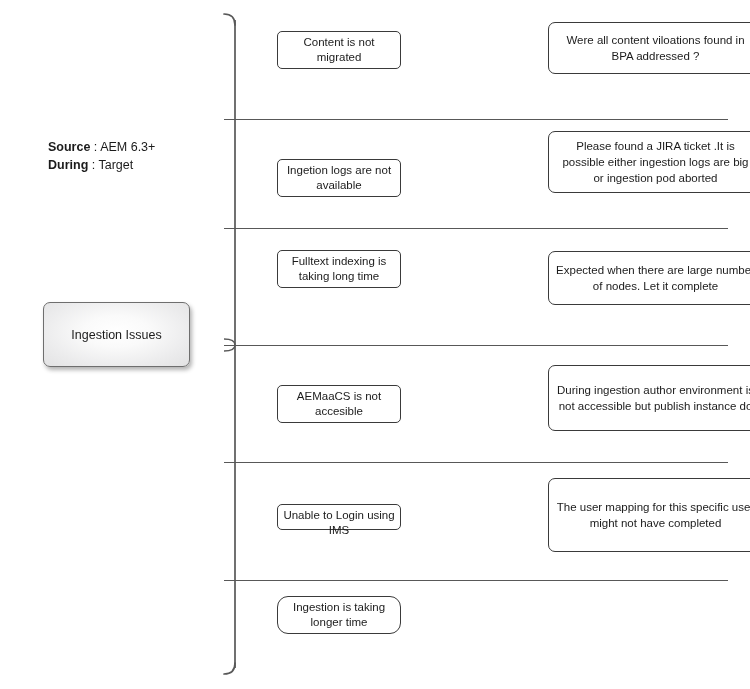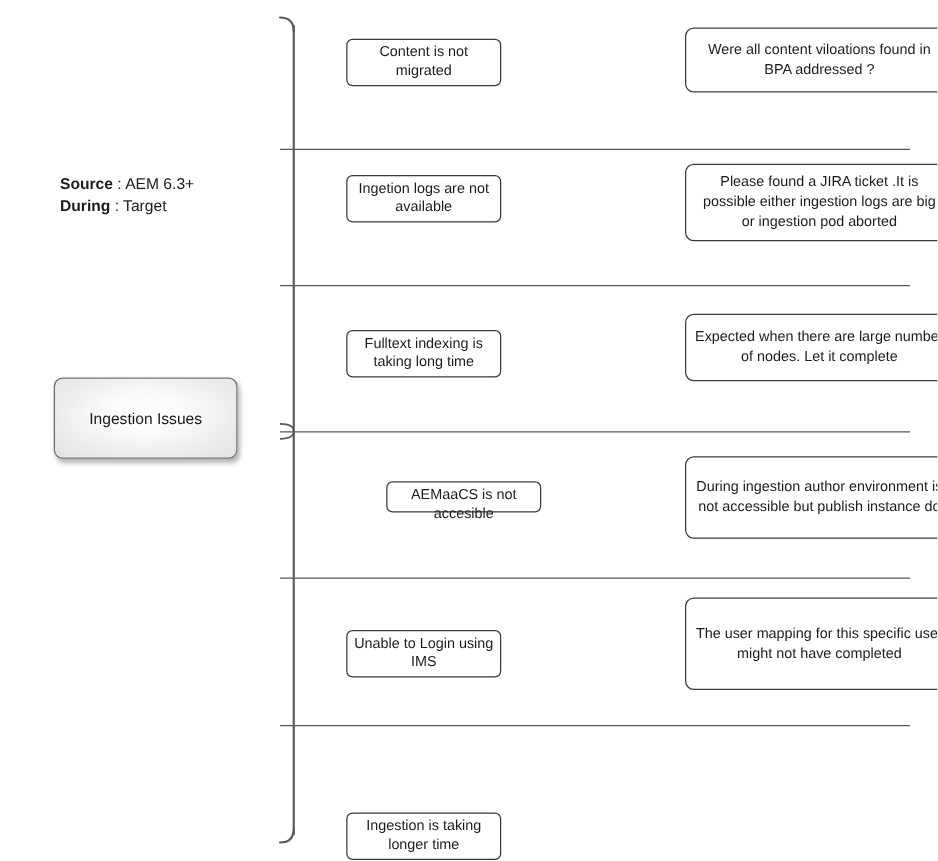--- a/index.html
+++ b/index.html
@@ -132,45 +132,45 @@
   <div class="divider" style="top:462px;  width:504px;"></div>
   <div class="divider" style="top:580px;  width:504px;"></div>
 
   <div class="issue-box" style="top:31px; height:38px;">
     <span>Content is not migrated</span>
   </div>
   <div class="answer-box" style="top:22px; height:52px;">
     <span>Were all content viloations found in BPA addressed ?</span>
   </div>
 
-  <div class="issue-box" style="top:140px; height:38px;">
+  <div class="issue-box" style="top:159px; height:38px;">
     <span>Ingetion logs are not available</span>
   </div>
   <div class="answer-box" style="top:131px; height:62px;">
     <span>Please found a JIRA ticket .It is possible either ingestion logs are big or ingestion pod aborted</span>
   </div>
 
-  <div class="issue-box" style="top:264px; height:38px;">
+  <div class="issue-box" style="top:250px; height:38px;">
     <span>Fulltext  indexing is taking long time</span>
   </div>
   <div class="answer-box" style="top:251px; height:54px;">
     <span>Expected when there are large number of nodes. Let it complete</span>
   </div>
 
-  <div class="issue-box" style="top:385px; height:25px;margin-left:32px;">
+  <div class="issue-box" style="top:385px; height:38px;">
     <span>AEMaaCS is not accesible</span>
   </div>
   <div class="answer-box" style="top:365px; height:66px;">
     <span>During ingestion author environment is not accessible but publish instance do</span>
   </div>
 
-  <div class="issue-box" style="top:504px; height:38px;">
+  <div class="issue-box" style="top:504px; height:26px;">
     <span>Unable to Login using IMS</span>
   </div>
   <div class="answer-box" style="top:478px; height:74px;">
     <span>The user mapping for this specific user might not have completed</span>
   </div>
 
-  <div class="issue-box" style="top:650px; height:38px;">
+  <div class="issue-box" style="top:596px; height:38px;border-radius:11px;">
     <span>Ingestion is taking longer time</span>
   </div>
 
 </div>
 
 </body></html>

